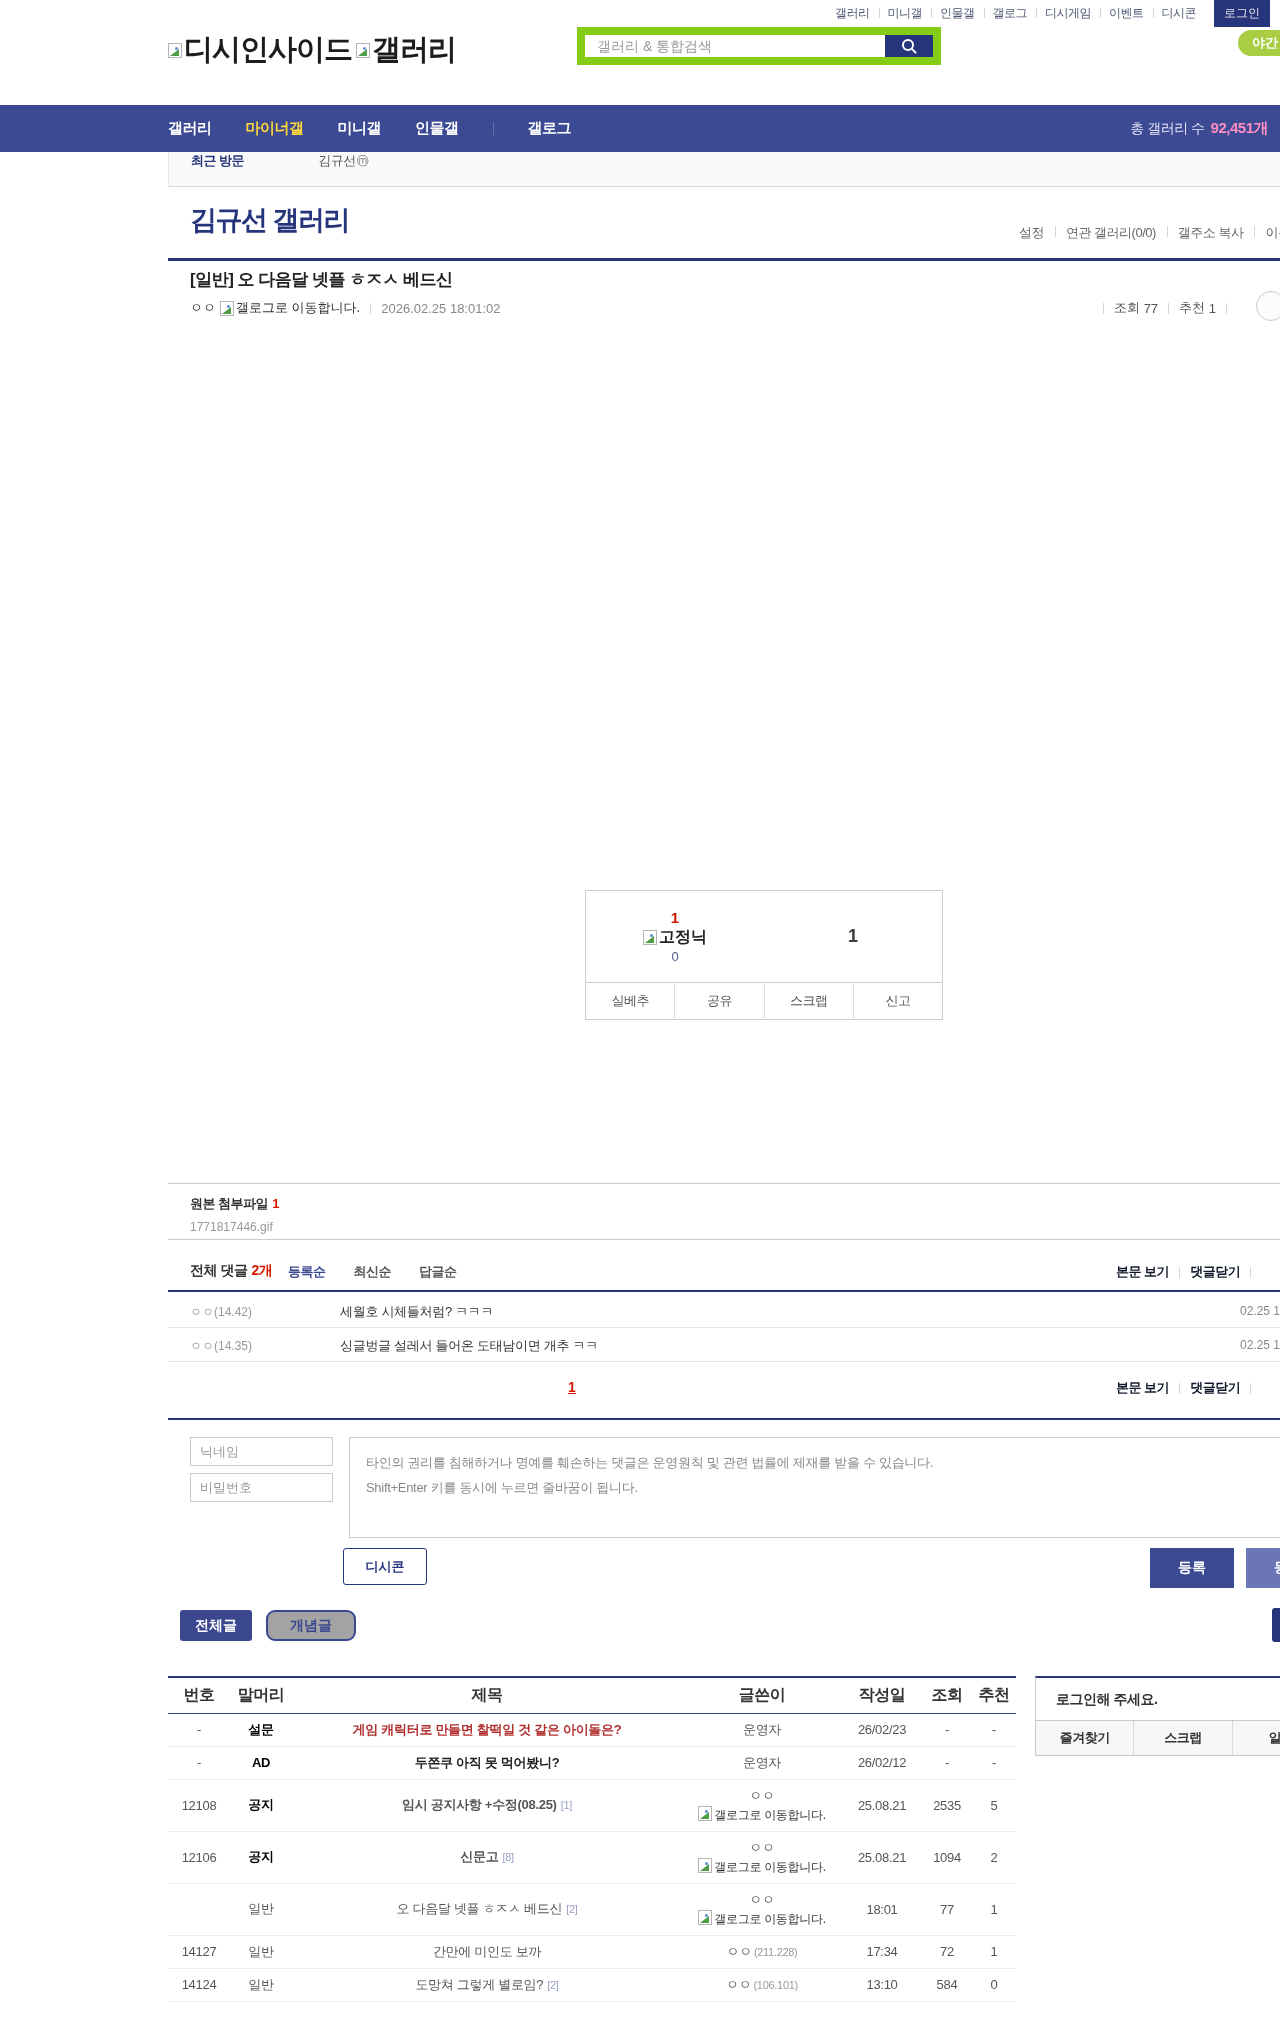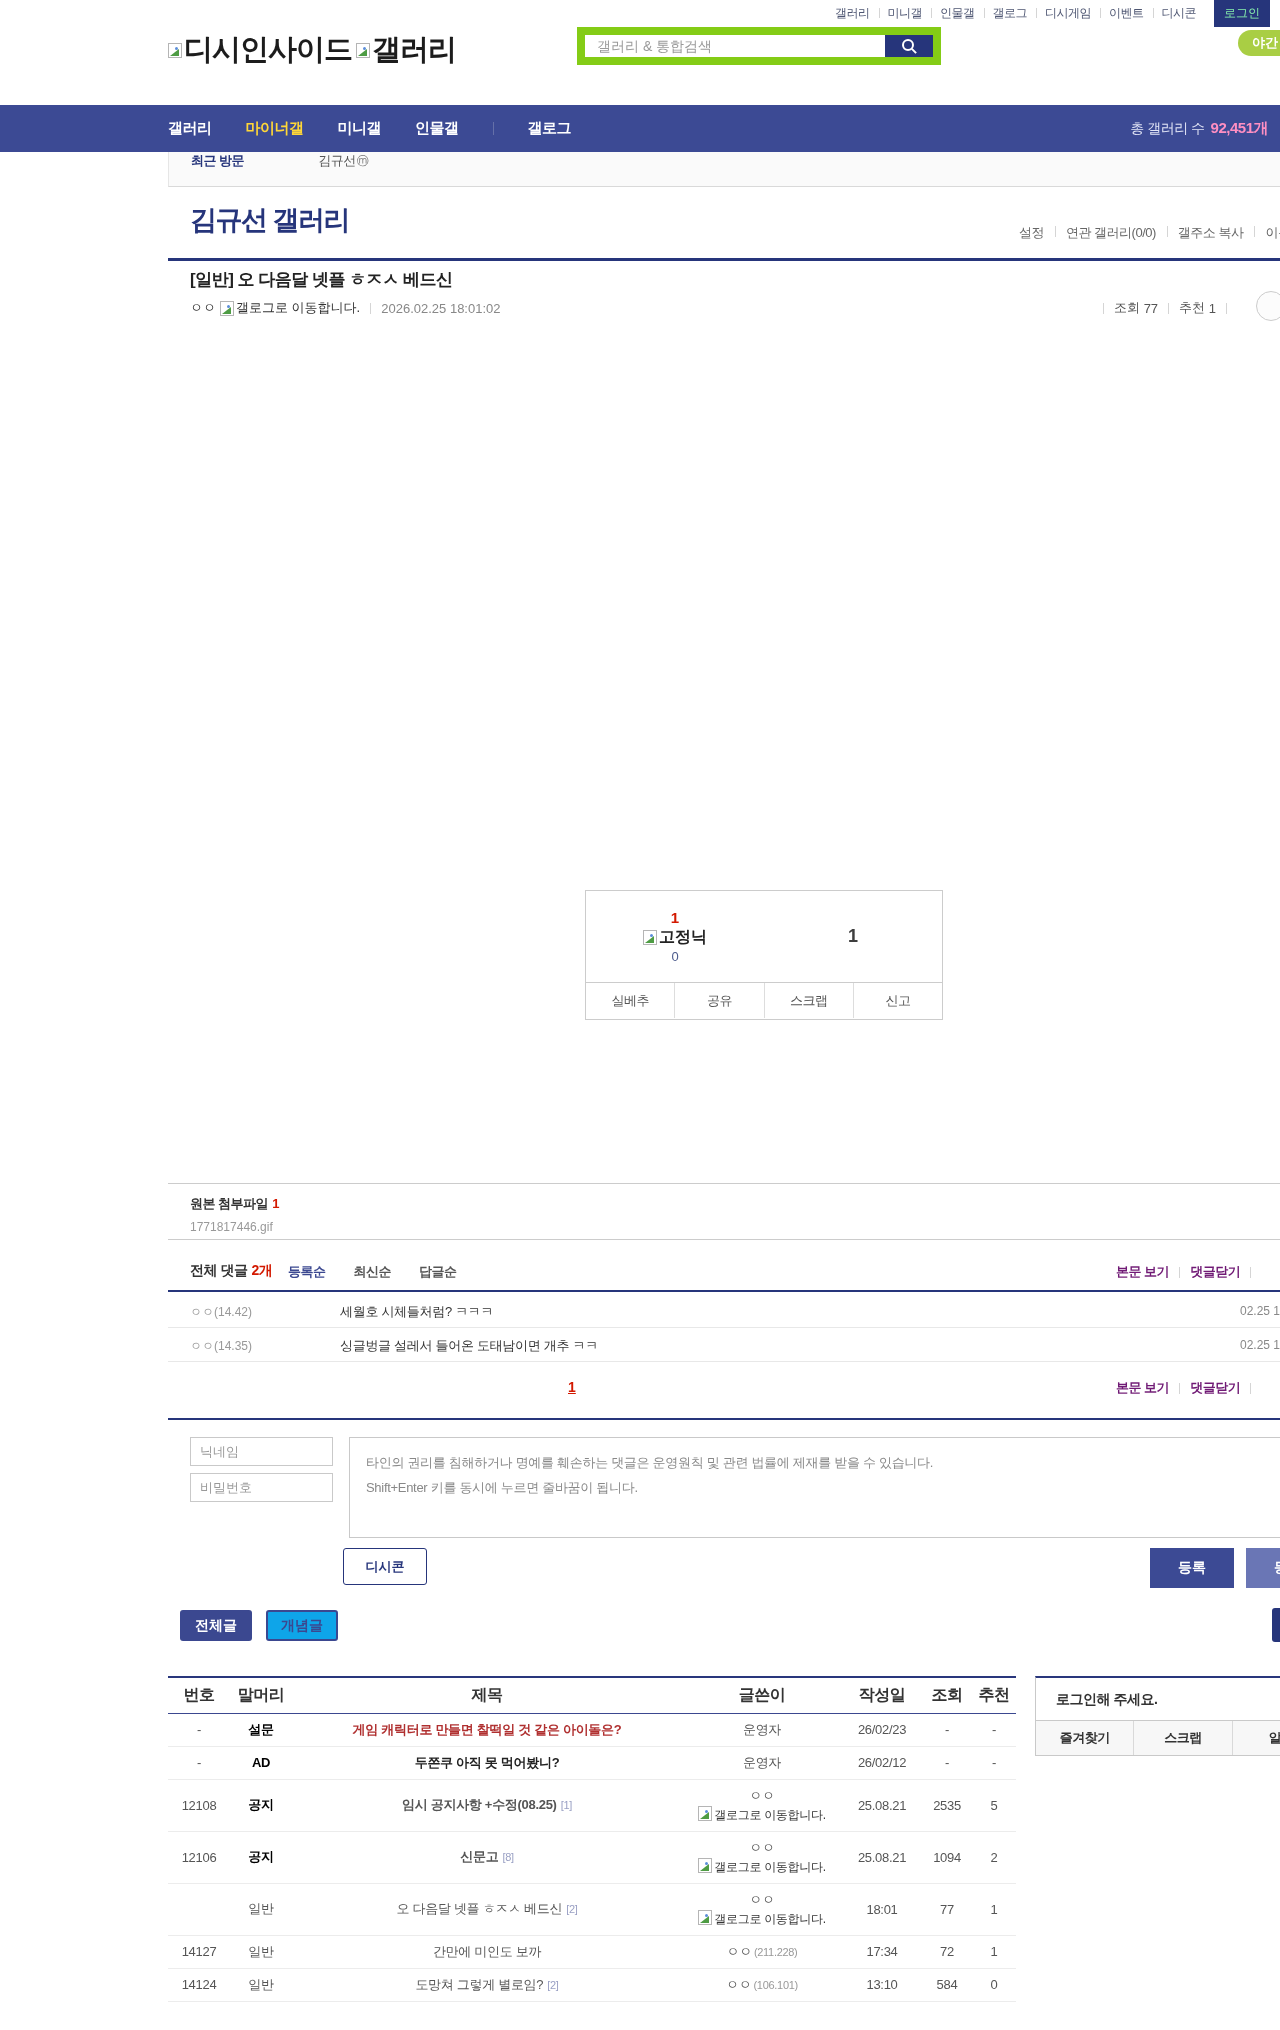--- a/index.html
+++ b/index.html
@@ -4,21 +4,21 @@
 <style>
   *{margin:0;padding:0;box-sizing:border-box;font-family:"Liberation Sans",sans-serif}
   body{background:#fff}
   .page{position:relative;width:1280px;height:2030px;overflow:hidden;background:#fff}
 
   
   .utilbar{position:absolute;top:0;left:0;width:1280px;height:27px;display:flex;justify-content:flex-end;align-items:center;padding-right:10px}
   .util-links{display:flex;align-items:center}
   .util-link{font-size:12px;color:#4e5672;padding:0 9px;position:relative;cursor:pointer;letter-spacing:-0.5px}
   .util-link+.util-link::before{content:"";position:absolute;left:0;top:3px;width:1px;height:10px;background:#d5d5d5}
-  .login-btn{margin-left:9px;background:#26357b;color:#86efac;font-size:12px;border:none;padding:5px 10px;cursor:pointer}
+  .login-btn{margin-left:9px;background:#26357b;color:#e5e5e5;font-size:12px;border:none;padding:5px 10px;cursor:pointer}
 
   
   .logo{position:absolute;left:168px;top:30px;display:flex;align-items:center;font-size:29px;font-weight:bold;color:#1c1c1c;letter-spacing:-1px;cursor:pointer}
   .searchbox{position:absolute;left:577px;top:27px;width:364px;height:38px;border:8px solid #84cc16;display:flex;background:#fff}
   .search-input{flex:1;border:none;outline:none;padding:0 12px;font-size:14px;color:#333;min-width:0}
   .search-input::placeholder{color:#9a9a9a}
   .search-btn{width:48px;background:#26357b;border:none;display:flex;align-items:center;justify-content:center;cursor:pointer}
   .mag{position:relative;width:16px;height:16px;display:inline-block}
   .mag::before{content:"";position:absolute;width:8px;height:8px;border:2px solid #fff;border-radius:50%;left:1px;top:1px}
   .mag::after{content:"";position:absolute;width:2px;height:6px;background:#fff;transform:rotate(-45deg);right:2px;bottom:0}
@@ -79,21 +79,21 @@
 
   
   .cmt-head{position:absolute;left:168px;top:1252px;width:1162px;height:40px;border-bottom:2px solid #26357b}
   .cmt-total{position:absolute;left:22px;top:10px;font-size:14px;font-weight:bold;color:#333;letter-spacing:-0.5px}
   .cmt-total b{color:#d31900;margin-left:4px}
   .cmt-sorts{position:absolute;left:120px;top:11px;display:flex;gap:28px}
   .cmt-sort{font-size:13px;font-weight:bold;color:#555;cursor:pointer;letter-spacing:-0.5px}
   .cmt-sort.active{color:#3b4890}
   .cmt-tools{display:flex;align-items:center;white-space:nowrap}
   .cmt-tools.in-head{position:absolute;left:948px;top:11px}
-  .cmt-tool{font-size:13px;font-weight:bold;color:#701a75;cursor:pointer;letter-spacing:-0.5px}
+  .cmt-tool{font-size:13px;font-weight:bold;color:#0f172a;cursor:pointer;letter-spacing:-0.5px}
   .cmt-list{position:absolute;left:168px;top:1294px;width:1162px}
   .cmt-row{position:relative;height:34px;border-bottom:1px solid #e8e8e8}
   .cmt-author{position:absolute;left:22px;top:10px;font-size:12px;color:#999;cursor:pointer}
   .cmt-text{position:absolute;left:172px;top:9px;font-size:13px;color:#333;letter-spacing:-0.3px}
   .cmt-time{position:absolute;left:1072px;top:10px;font-size:12px;color:#888;white-space:nowrap}
   .cmt-pagerow{position:absolute;left:168px;top:1362px;width:1162px;height:58px;border-bottom:2px solid #26357b}
   .cmt-page{position:absolute;left:400px;top:17px;font-size:14px;font-weight:bold;color:#d31900;text-decoration:underline;cursor:pointer}
   .cmt-tools.in-page{position:absolute;left:948px;top:17px}
 
   
@@ -102,21 +102,21 @@
   .nick-input{top:1437px}
   .pw-input{top:1473px}
   .cmt-textarea{position:absolute;left:349px;top:1437px;width:981px;height:101px;border:1px solid #c9c9c9;padding:12px 16px;cursor:text;background:#fff}
   .cmt-notice-line{font-size:13px;color:#888;line-height:25px;letter-spacing:-0.3px}
   .dccon-btn{position:absolute;left:343px;top:1548px;width:84px;height:37px;background:#fff;border:1px solid #26357b;border-radius:3px;font-size:13px;font-weight:bold;color:#26357b;cursor:pointer}
   .submit-btn{position:absolute;left:1150px;top:1548px;width:84px;height:40px;background:#3c4a94;border:none;color:#fff;font-size:14px;font-weight:bold;cursor:pointer}
   .submit-btn.second{left:1246px;background:#6a76b5}
 
   
   .all-btn{position:absolute;left:180px;top:1610px;height:31px;padding:0 15px;background:#3b4890;color:#fff;font-size:14px;font-weight:bold;border:none;border-radius:3px;cursor:pointer}
-  .best-btn{position:absolute;left:266px;top:1610px;height:31px;padding:0 13px;background:#0ea5e9;color:#3b4890;border:2px solid #3b4890;font-size:14px;font-weight:bold;border-radius:3px;cursor:pointer}
+  .best-btn{position:absolute;left:266px;top:1610px;height:31px;padding:0 22px;background:#a3a3a3;color:#3b4890;border:2px solid #3b4890;font-size:14px;font-weight:bold;border-radius:9px;cursor:pointer}
   .write-btn{position:absolute;left:1272px;top:1608px;width:70px;height:34px;background:#26357b;border:none;border-radius:3px;color:#fff;font-size:14px;font-weight:bold;cursor:pointer}
 
   
   .board{position:absolute;left:168px;top:1676px;width:848px;border-collapse:collapse;border-top:2px solid #29367c}
   .board th{font-size:16px;color:#333;font-weight:bold;height:36px;border-bottom:1px solid #3b4890;letter-spacing:-0.5px}
   .board td{font-size:13px;color:#555;text-align:center;border-bottom:1px solid #ececec;padding:7px 2px;letter-spacing:-0.3px}
   .b-no{font-size:12px;color:#777}
   .b-head{color:#666}
   .b-head.h-bold{font-weight:bold;color:#000000}
   .b-title{text-align:center;color:#333;cursor:pointer}

